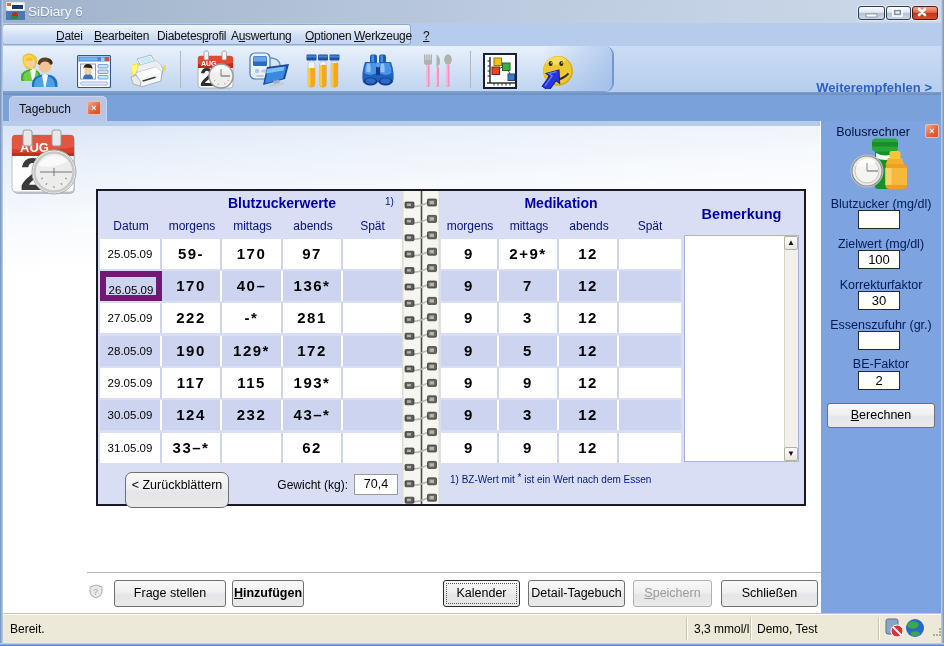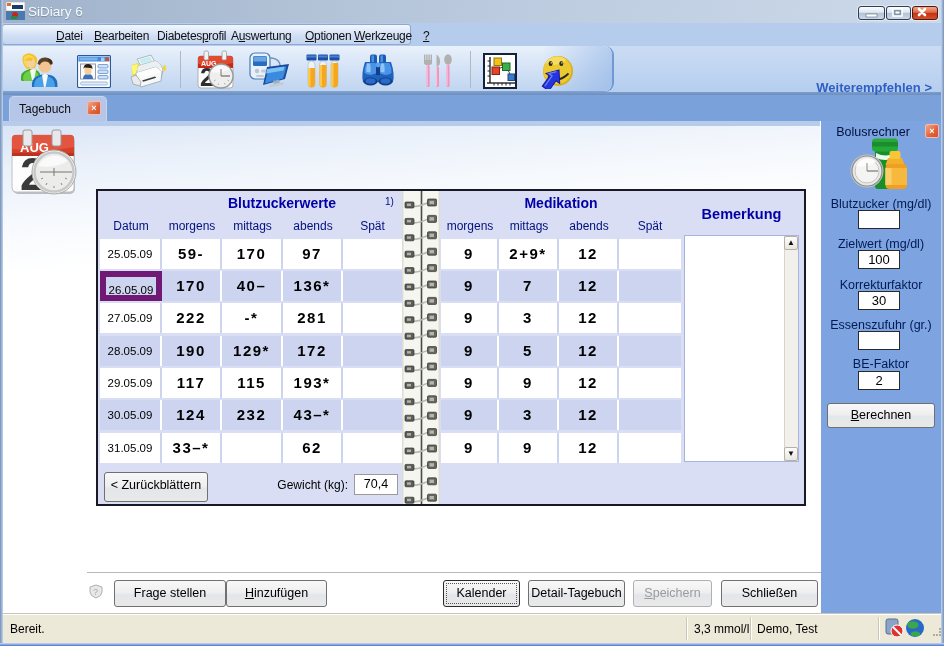--- a/index.html
+++ b/index.html
@@ -535,32 +535,33 @@
         <rect x="5" y="307.7" width="4" height="2.5" fill="#b0b0aa"></rect>
         <rect x="25.5" y="303.2" width="9" height="7" rx="1" fill="#66665f" stroke="#32322e" stroke-width="0.7"></rect>
         <rect x="27.5" y="305" width="4.5" height="3.4" fill="#b5b5b0"></rect>
       </svg></div>
   <div class="abs" id="bemerk">
     <div class="abs" id="sbtrack"></div>
     <div class="abs sarrow" style="top:0px;right:0px;">▲</div>
     <div class="abs sarrow" style="bottom:0px;right:0px;">▼</div>
   </div>
 
-  <div class="abs btn" style="left:6px;top:281px;width:104px;height:30px;line-height:24px;">&lt; Zurückblättern</div>
+  <div class="abs btn" style="left:27px;top:281px;width:104px;height:36px;line-height:24px;border-radius:7px;">&lt; Zurückblättern</div>
   <div class="abs" style="left:150px;top:287px;width:100px;text-align:right;font-size:12px;color:#000;">Gewicht (kg):</div>
   <div class="abs" style="left:256px;top:283px;width:44px;height:21px;background:#fff;border:1px solid #9a9a9a;text-align:center;font-size:12.5px;line-height:19px;">70,4</div>
+  <div class="abs" style="left:352px;top:281px;font-size:10px;color:#001a7e;">1) BZ-Wert mit <span style="vertical-align:2px">*</span> ist ein Wert nach dem Essen</div>
 </div>
 
 <div class="abs" id="hrline"></div>
 <svg class="abs" style="left:89px;top:584px" width="14" height="15" viewBox="0 0 14 15">
  <path d="M7 1 L13 3 V8 Q13 12 7 14 Q1 12 1 8 V3 Z" fill="#e8e8e8" stroke="#b0b0b0"></path>
  <text x="4" y="11" font-size="9" fill="#aaa" font-family="Liberation Sans">?</text>
 </svg>
 <div class="abs btn bbtn" style="left:114px;width:112px;">Frage stellen</div>
-<div class="abs btn bbtn" style="left:226px;width:101px;"><u>H</u>inzufügen</div>
+<div class="abs btn bbtn" style="left:232px;width:72px;font-weight:bold;"><u>H</u>inzufügen</div>
 <div class="abs btn bbtn" style="left:443px;width:77px;border-color:#2a2a2a;">
     <div style="position:absolute;left:2px;top:2px;right:2px;bottom:2px;border:1px dotted #555;line-height:19px;">Kalender</div>
   </div>
 <div class="abs btn bbtn" style="left:528px;width:97px;">Detail-Tagebuch</div>
 <div class="abs btn bbtn" style="left:633px;width:79px;color:#9b9b9b;border-color:#b0b0b0;"><u>S</u>peichern</div>
 <div class="abs btn bbtn" style="left:721px;width:97px;">Schließen</div>
 
 <div class="abs" id="sidebar">
   <div class="abs" id="sbtitle">Bolusrechner</div>
   <div class="abs redx" id="sbx">×</div>

